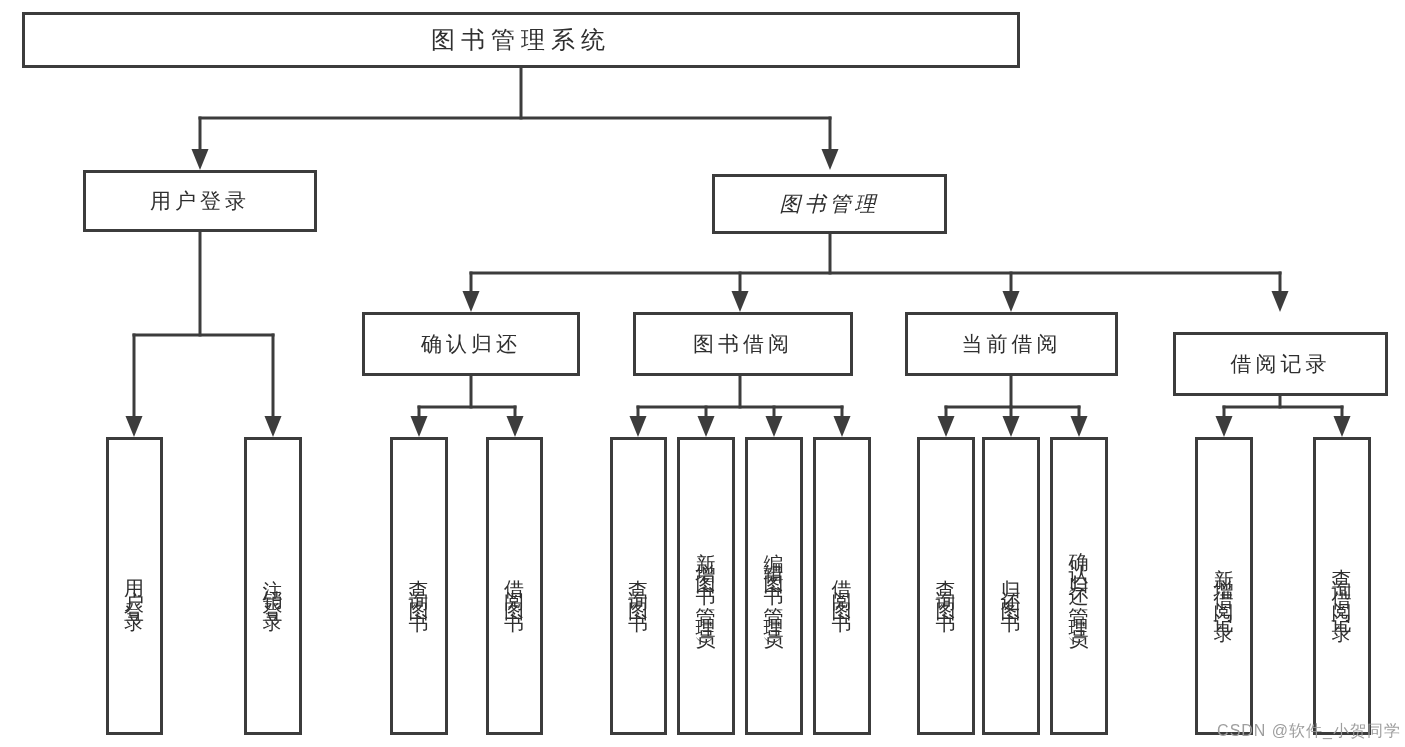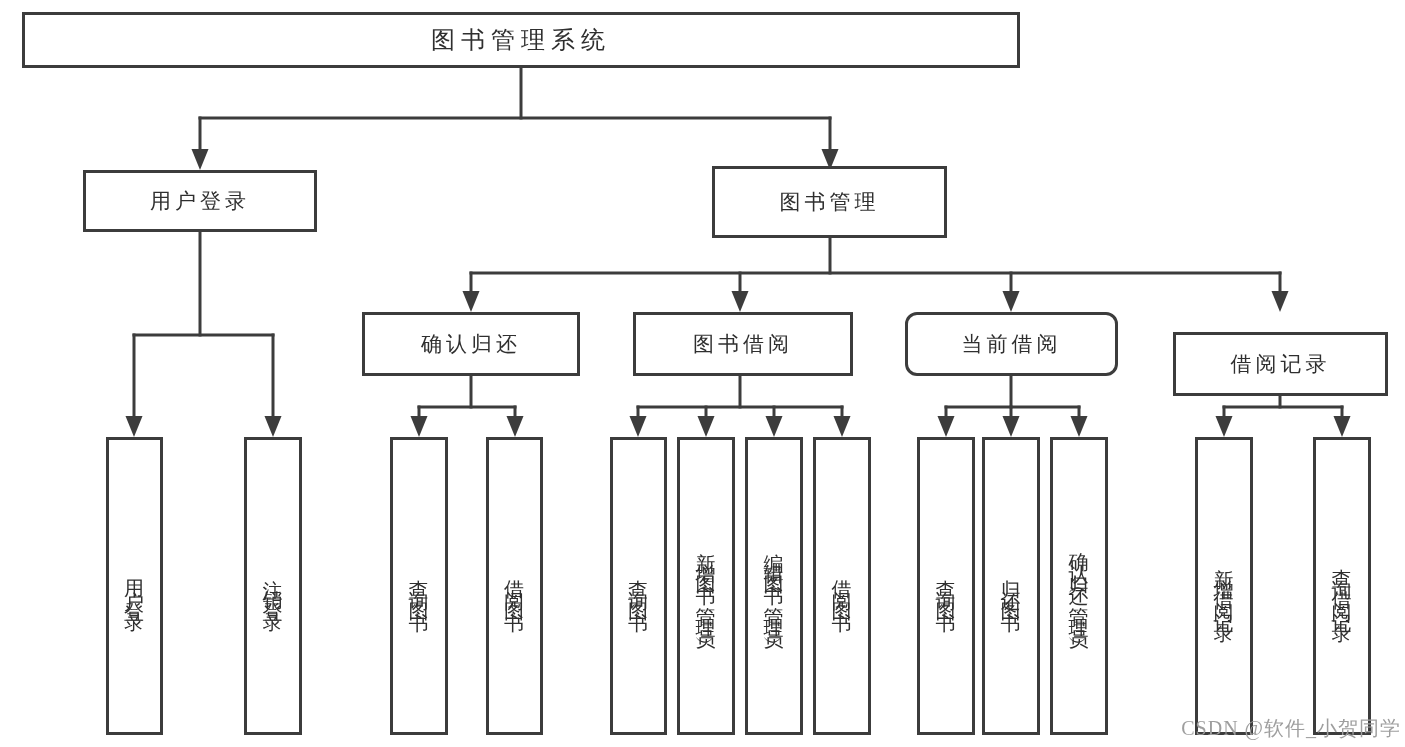--- a/index.html
+++ b/index.html
@@ -31,26 +31,25 @@
   .leaf-box .lbl{
     writing-mode:vertical-rl;
     font-size:20px;
     letter-spacing:11px;
     white-space:nowrap;
     line-height:1;
   }
   .watermark{
     position:absolute;
     right:4px;bottom:5px;
-    font-size:20px;
+    font-size:16px;
     letter-spacing:1px;
     color:var(--watermark,#9e9e9e);
     z-index:10;
     white-space:nowrap;
-    font-family:Liberation Serif, serif;
   }
 </style>
 </head>
 <body>
 
 <div class="stage">
 
   <svg class="connector-layer" viewBox="0 0 1405 747" xmlns="http://www.w3.org/2000/svg" aria-hidden="true">
     <g>
       <line x1="521" y1="68" x2="521" y2="119.5"></line>
@@ -120,31 +119,31 @@
     </g>
   </svg>
 
   <div class="box root-box" style="left:22px;top:12px;width:998px;height:56px;">
     <span class="lbl">图书管理系统</span>
   </div>
 
   <div class="box mid-box" style="left:83px;top:170px;width:234px;height:62px;">
     <span class="lbl">用户登录</span>
   </div>
-  <div class="box mid-box" style="left:712px;top:166px;width:235px;height:72px;">
+  <div class="box mid-box" style="left:712px;top:174px;width:235px;height:60px;font-style:italic;">
     <span class="lbl">图书管理</span>
   </div>
 
   <div class="box mid-box" style="left:362px;top:312px;width:218px;height:64px;">
     <span class="lbl">确认归还</span>
   </div>
   <div class="box mid-box" style="left:633px;top:312px;width:220px;height:64px;">
     <span class="lbl">图书借阅</span>
   </div>
-  <div class="box mid-box" style="left:905px;top:312px;width:213px;height:64px;border-radius:12px;">
+  <div class="box mid-box" style="left:905px;top:312px;width:213px;height:64px;">
     <span class="lbl">当前借阅</span>
   </div>
   <div class="box mid-box" style="left:1173px;top:312px;width:215px;height:64px;margin-top:20px;">
     <span class="lbl">借阅记录</span>
   </div>
 
   <div class="box leaf-box" style="left:106px;top:437px;width:57px;height:298px;">
     <span class="lbl">用户登录</span>
   </div>
   <div class="box leaf-box" style="left:244px;top:437px;width:58px;height:298px;">

